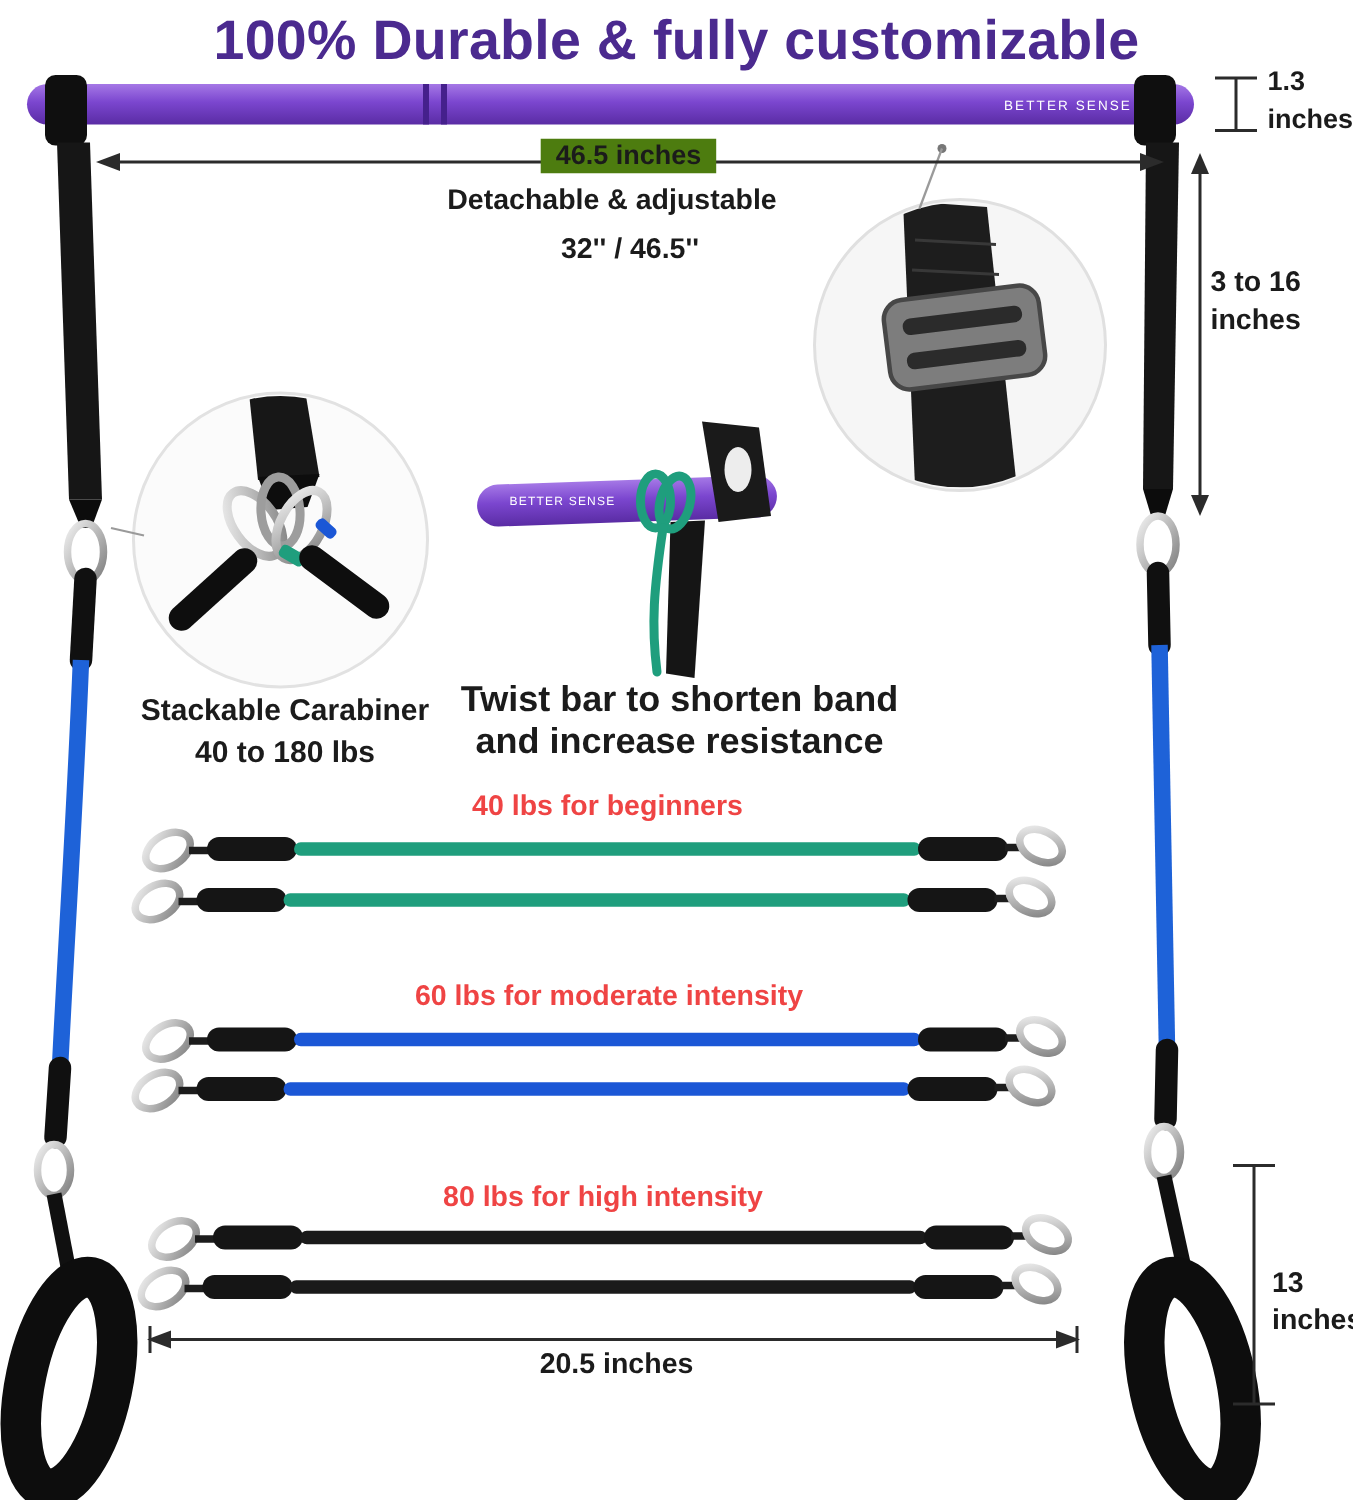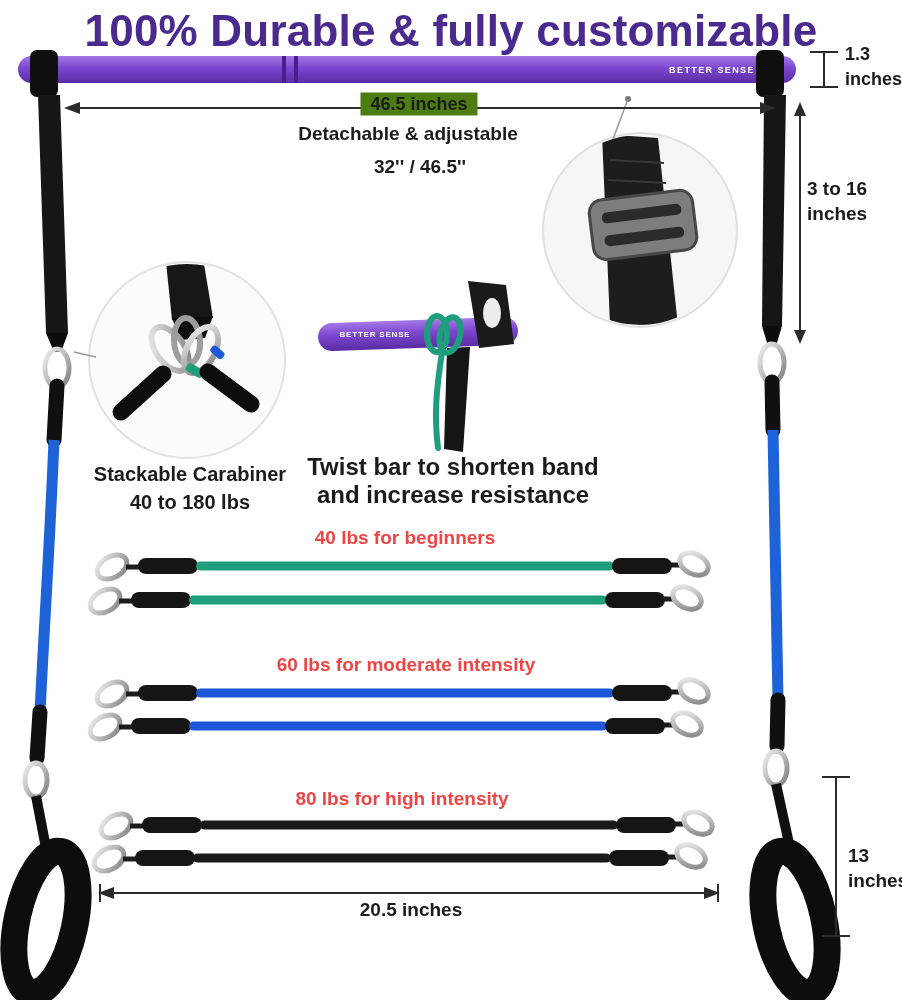--- a/index.html
+++ b/index.html
@@ -3,23 +3,23 @@
 <meta charset="utf-8">
 <style>
   html,body{margin:0;padding:0}
   body{width:902px;height:1000px;background:#ffffff;font-family:"Liberation Sans",sans-serif}
   .canvas{position:relative;width:902px;height:1000px;background:#fff;overflow:hidden}
   .art{position:absolute;left:0;top:0;z-index:1}
   .label{position:absolute;font-weight:800;color:#1b1b1b;white-space:nowrap;z-index:5;font-size:19px}
   .cc{transform:translate(-50%,-50%)}
   .cx{transform:translateX(-50%);text-align:center}
   .purple{color:#ef4444}
-  .title{font-size:44px;color:#4b2a8f;letter-spacing:0.2px}
+  .title{font-size:37px;color:#4b2a8f;letter-spacing:0.2px}
   .bgw{background:#4d7c0f;padding:1px 10px}
-  .brand{color:#ffffff;font-weight:700;font-size:9px;letter-spacing:1.4px}
+  .brand{color:#ffffff;font-weight:400;font-size:9px;letter-spacing:1.4px}
   .brand.mid{font-size:8px;letter-spacing:0.8px}
   .twoline div{line-height:25px}
   .stack div{line-height:28px}
   .sm{font-size:18px}
 </style>
 </head>
 <body>
 
 <div class="canvas">
 

